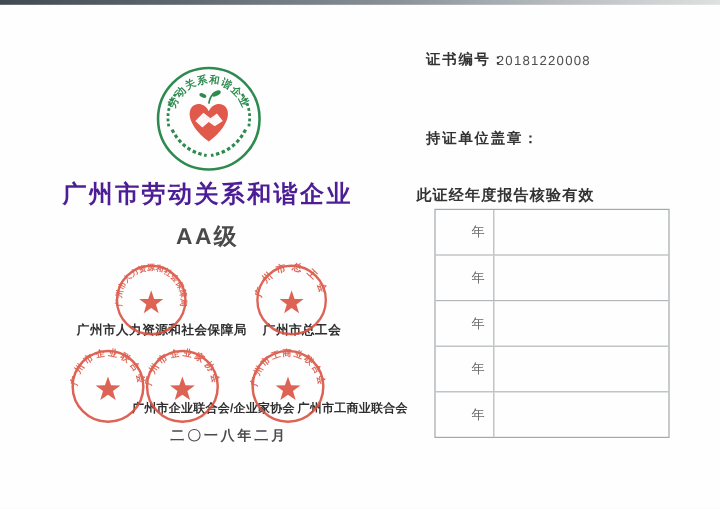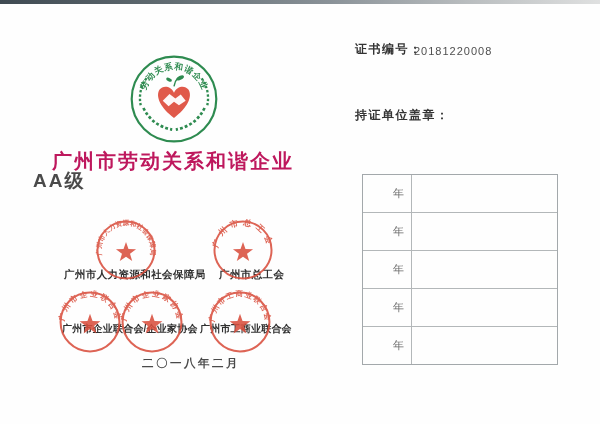--- a/index.html
+++ b/index.html
@@ -12,31 +12,31 @@
     position:relative;width:600px;height:424px;background:#fefefe;overflow:hidden;
   }
   .scan-edge{
     position:absolute;left:0;top:0;width:600px;height:4px;
     background:linear-gradient(90deg,#3f4a52 0%,#5d686e 25%,#8a9298 55%,#b9bdbf 78%,#dfe0e0 100%);
   }
   
   .logo{position:absolute;left:129px;top:54px;width:90px;height:90px;}
   .title1{
     position:absolute;left:33px;top:148px;width:280px;text-align:center;
-    font-size:20px;font-weight:bold;color:#be185d;letter-spacing:2px;
+    font-size:20px;font-weight:bold;color:#4c1d95;letter-spacing:2px;
   }
   .title2{
-    position:absolute;left:33px;top:168px;width:280px;
+    position:absolute;left:33px;top:184px;width:280px;text-align:center;
     font-size:19px;font-weight:bold;color:#4a4a4a;letter-spacing:2px;
   }
   .issuer{
     position:absolute;font-weight:bold;color:#2f2f2f;white-space:nowrap;
   }
   .issuer.r1{top:268px;font-size:10.5px;letter-spacing:0.4px;}
-  .issuer.r2{top:322px;font-size:10px;letter-spacing:0.2px;}
+  .issuer.r2{top:333px;font-size:10px;letter-spacing:0.2px;margin-left:48px;}
   #iss0{left:64px;} #iss1{left:219px;} #iss2{left:62px;} #iss3{left:200px;}
   .seal{position:absolute;opacity:0.88;}
   .seal text{font-family:"Liberation Sans","DejaVu Sans",sans-serif;font-weight:bold;}
   #seal0{left:95px;top:219px;width:62px;height:62px;}
   #seal1{left:212px;top:219px;width:62px;height:62px;}
   #seal2{left:58px;top:290px;width:64px;height:64px;}
   #seal3{left:120px;top:290px;width:64px;height:64px;}
   #seal4{left:208px;top:290px;width:64px;height:64px;}
   .date{
     position:absolute;left:51px;top:356px;width:280px;text-align:center;
@@ -142,20 +142,21 @@
     </text>
   </svg>
 
   <div class="date">二〇一八年二月</div>
 
   <span class="field-label" id="certLabel">证书编号：</span>
   <span class="field-value" id="certValue">20181220008</span>
 
   <span class="field-label" id="holderLabel">持证单位盖章：</span>
 
+  <div class="verify-title">此证经年度报告核验有效</div>
 
   <div class="vtable">
     <div class="vrow">
       <div class="vcell-year">年</div>
       <div class="vcell-empty"></div>
     </div>
     <div class="vrow">
       <div class="vcell-year">年</div>
       <div class="vcell-empty"></div>
     </div>

